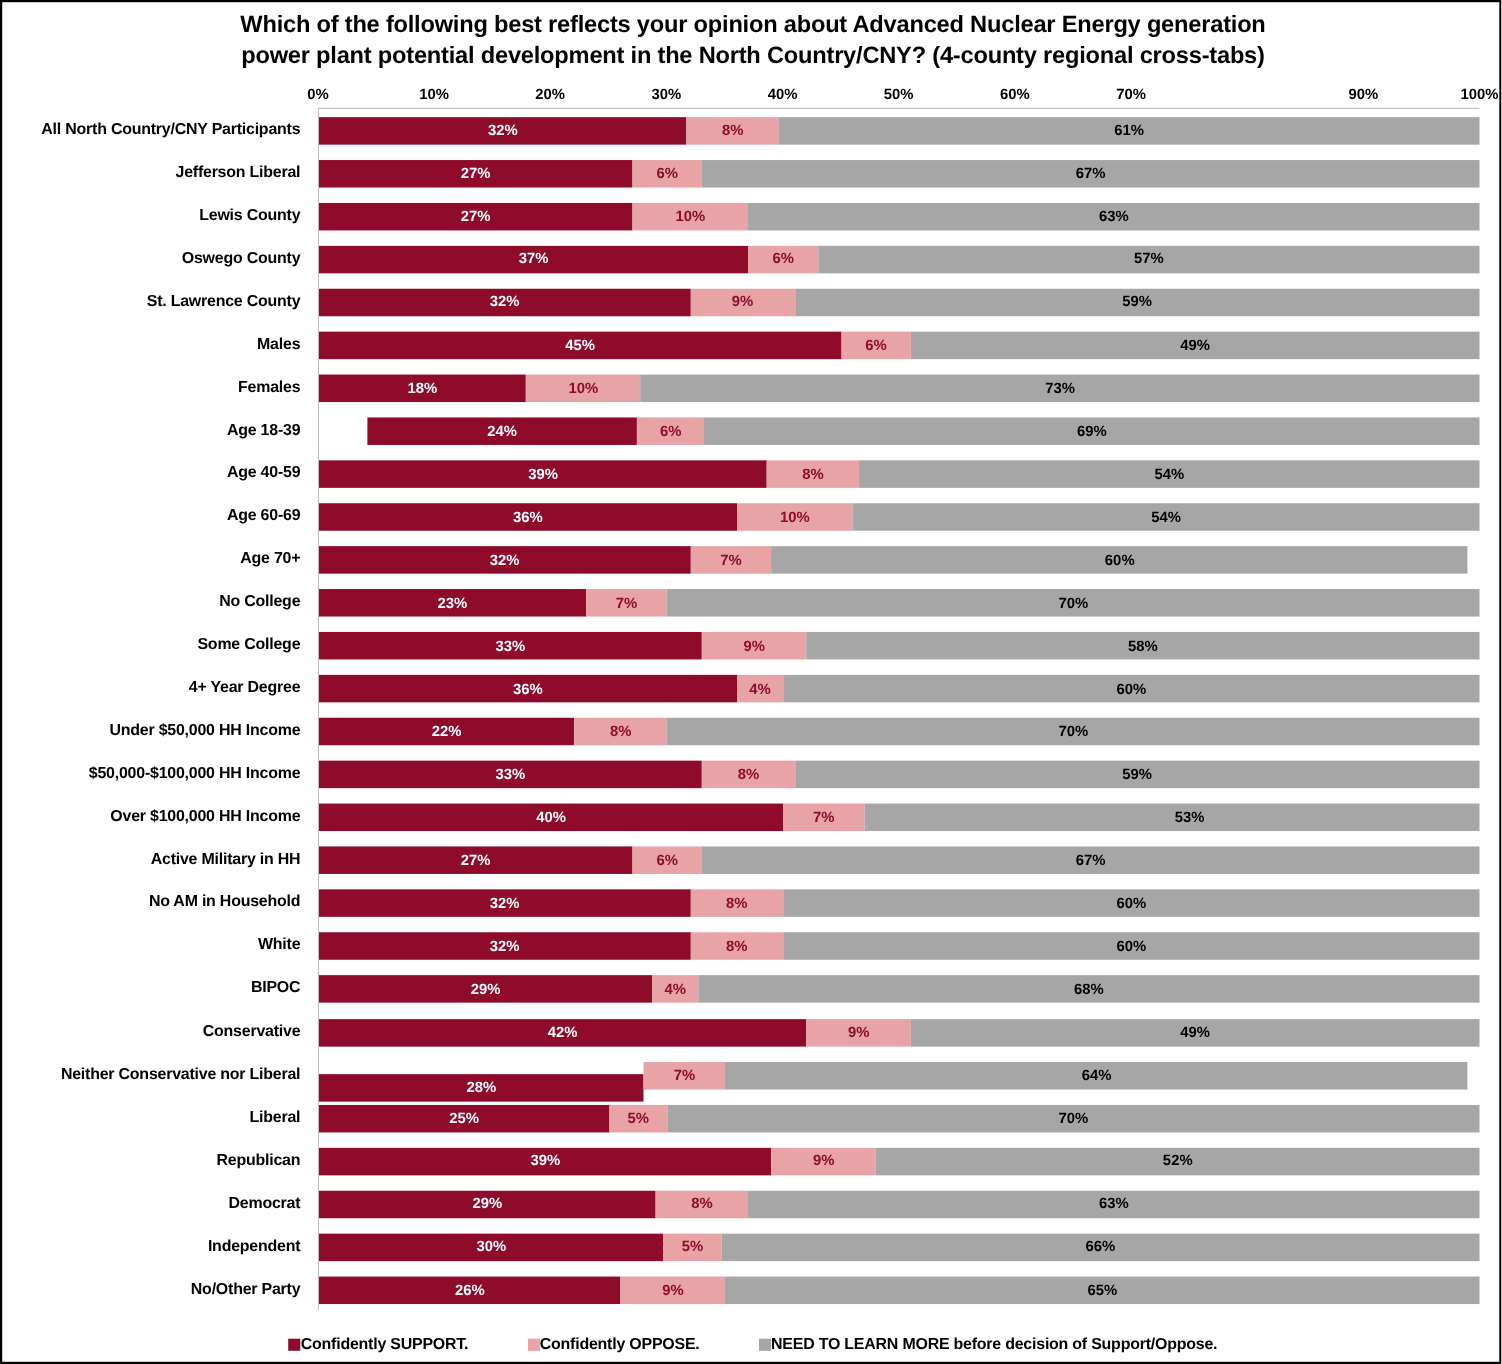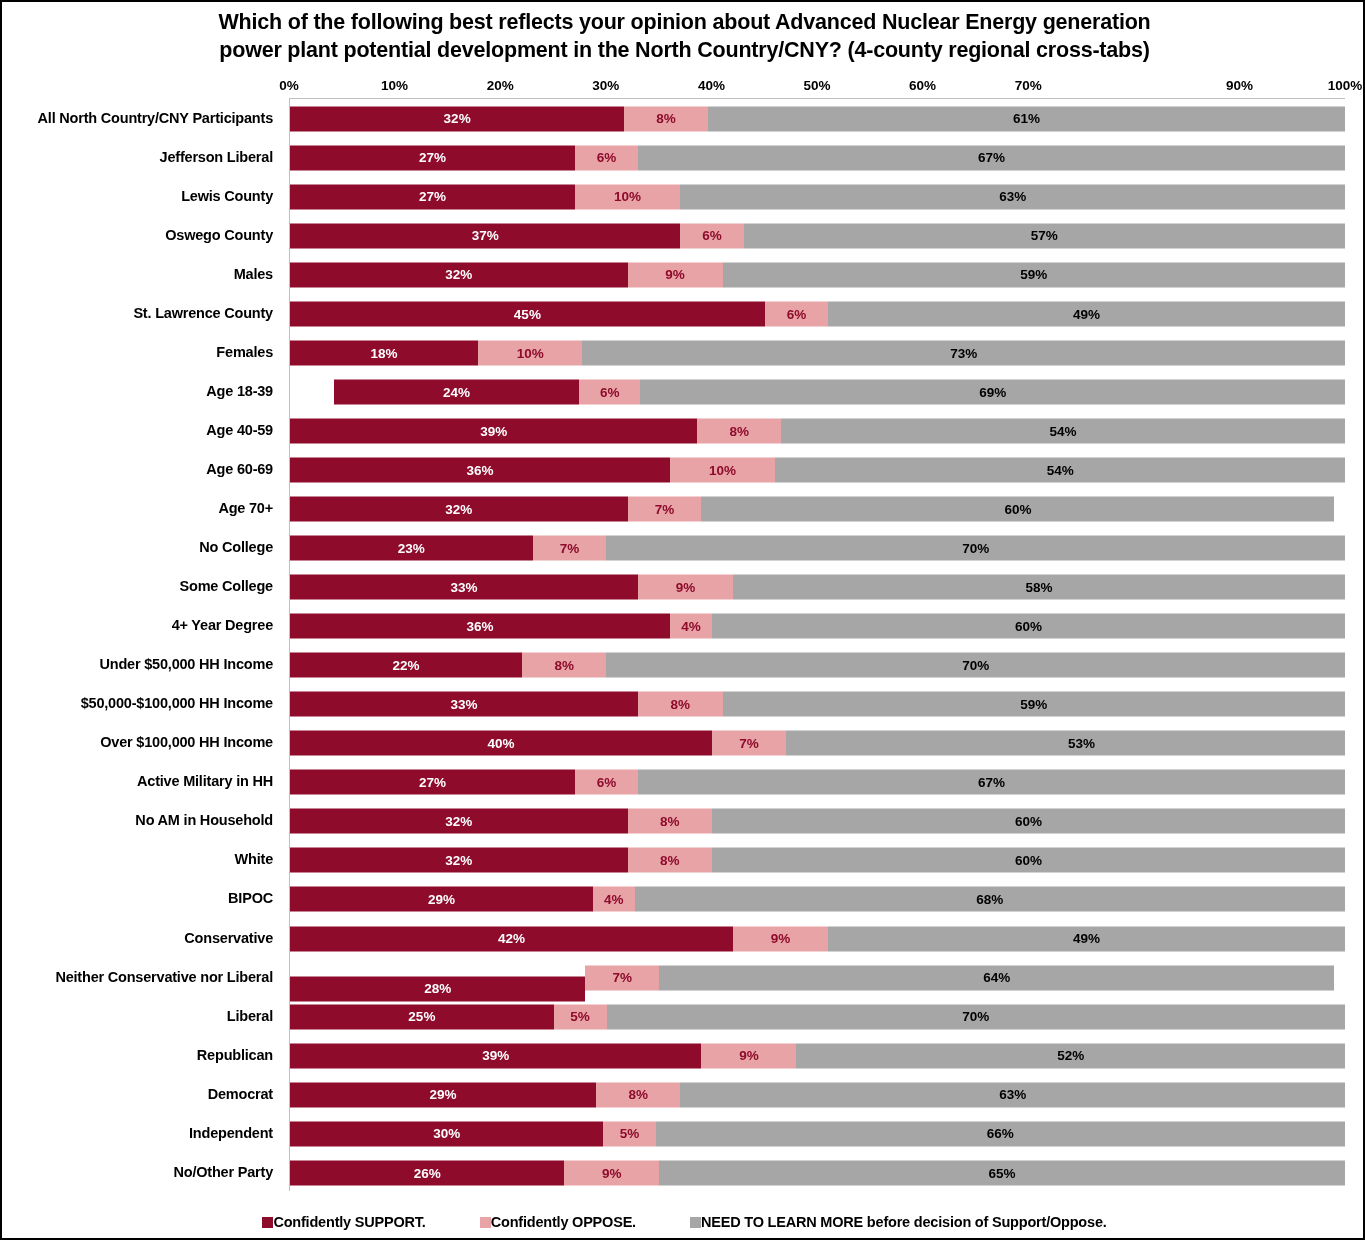--- a/index.html
+++ b/index.html
@@ -159,22 +159,22 @@
       <div class="axis-tick" style="left: 80%; margin-top: 40px;">80%</div>
       <div class="axis-tick" style="left: 90%;">90%</div>
       <div class="axis-tick" style="left: 100%;">100%</div>
     </div>
 
   <div id="row-labels">
       <div class="row-label">All North Country/CNY Participants</div>
       <div class="row-label">Jefferson Liberal</div>
       <div class="row-label">Lewis County</div>
       <div class="row-label">Oswego County</div>
+      <div class="row-label">St. Lawrence County</div>
       <div class="row-label">Males</div>
-      <div class="row-label">St. Lawrence County</div>
       <div class="row-label">Females</div>
       <div class="row-label">Age 18-39</div>
       <div class="row-label">Age 40-59</div>
       <div class="row-label">Age 60-69</div>
       <div class="row-label">Age 70+</div>
       <div class="row-label">No College</div>
       <div class="row-label">Some College</div>
       <div class="row-label">4+ Year Degree</div>
       <div class="row-label">Under $50,000 HH Income</div>
       <div class="row-label">$50,000-$100,000 HH Income</div>

